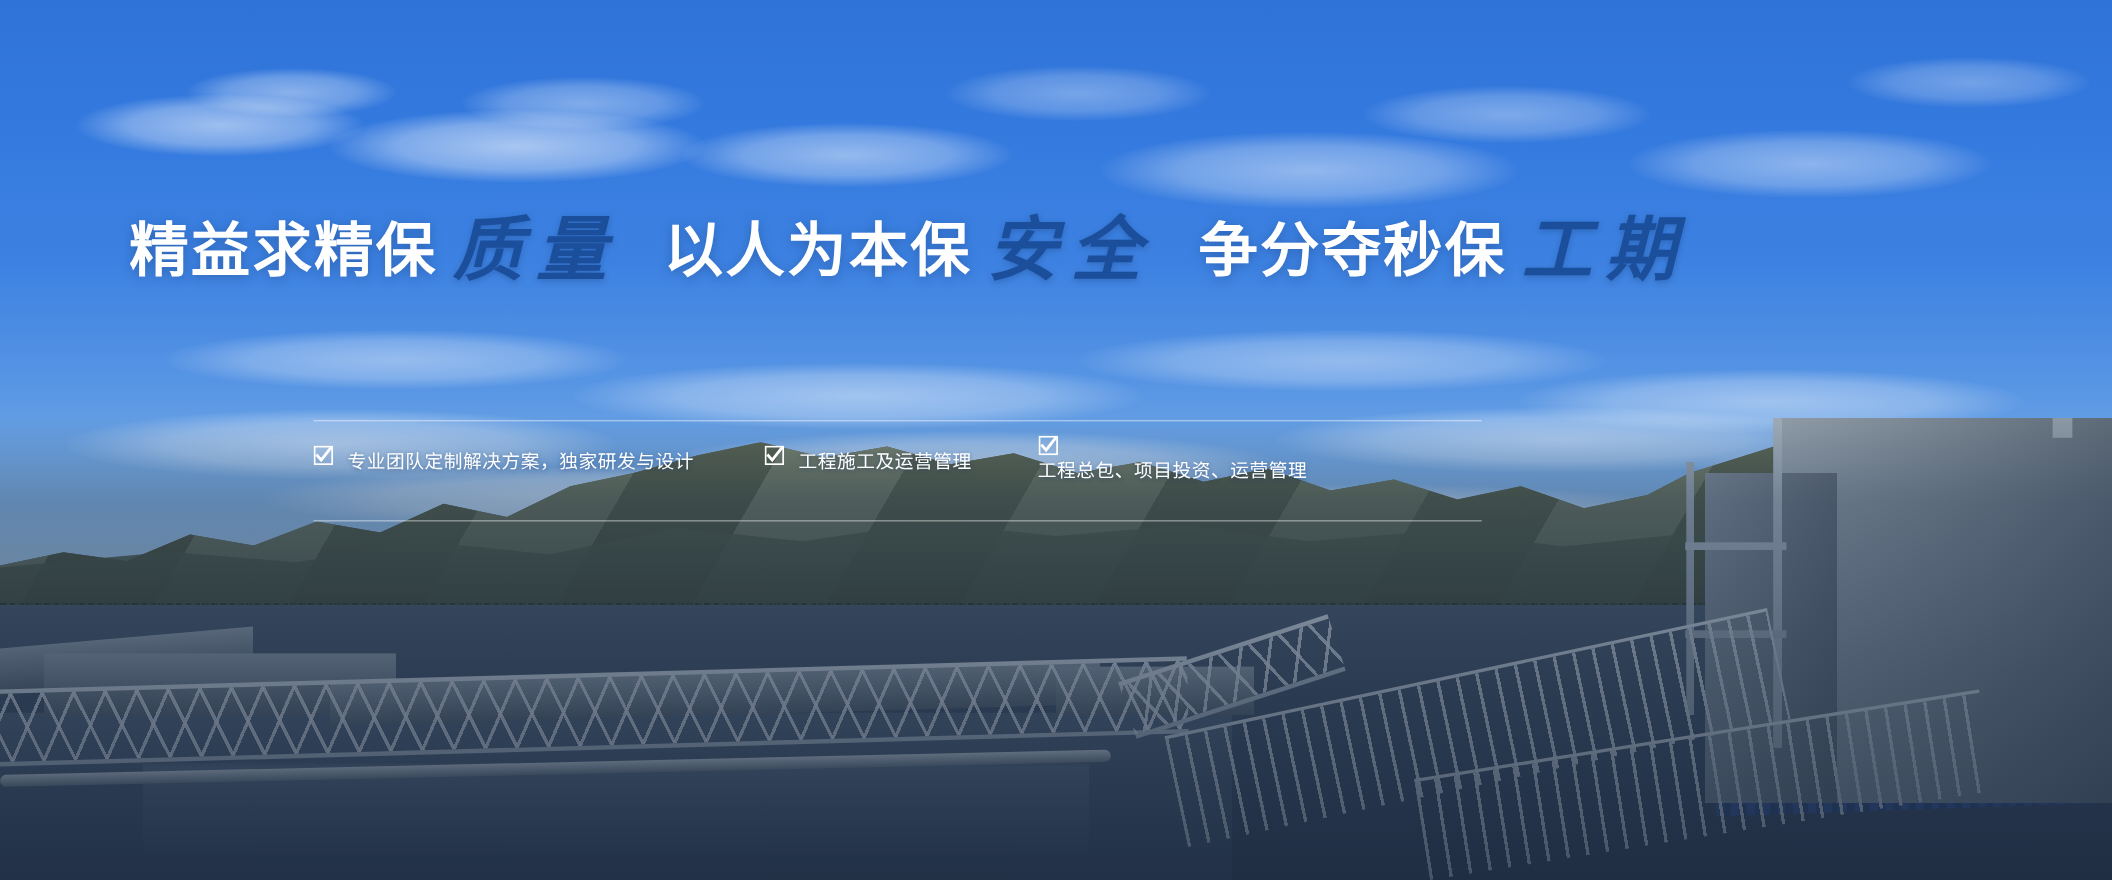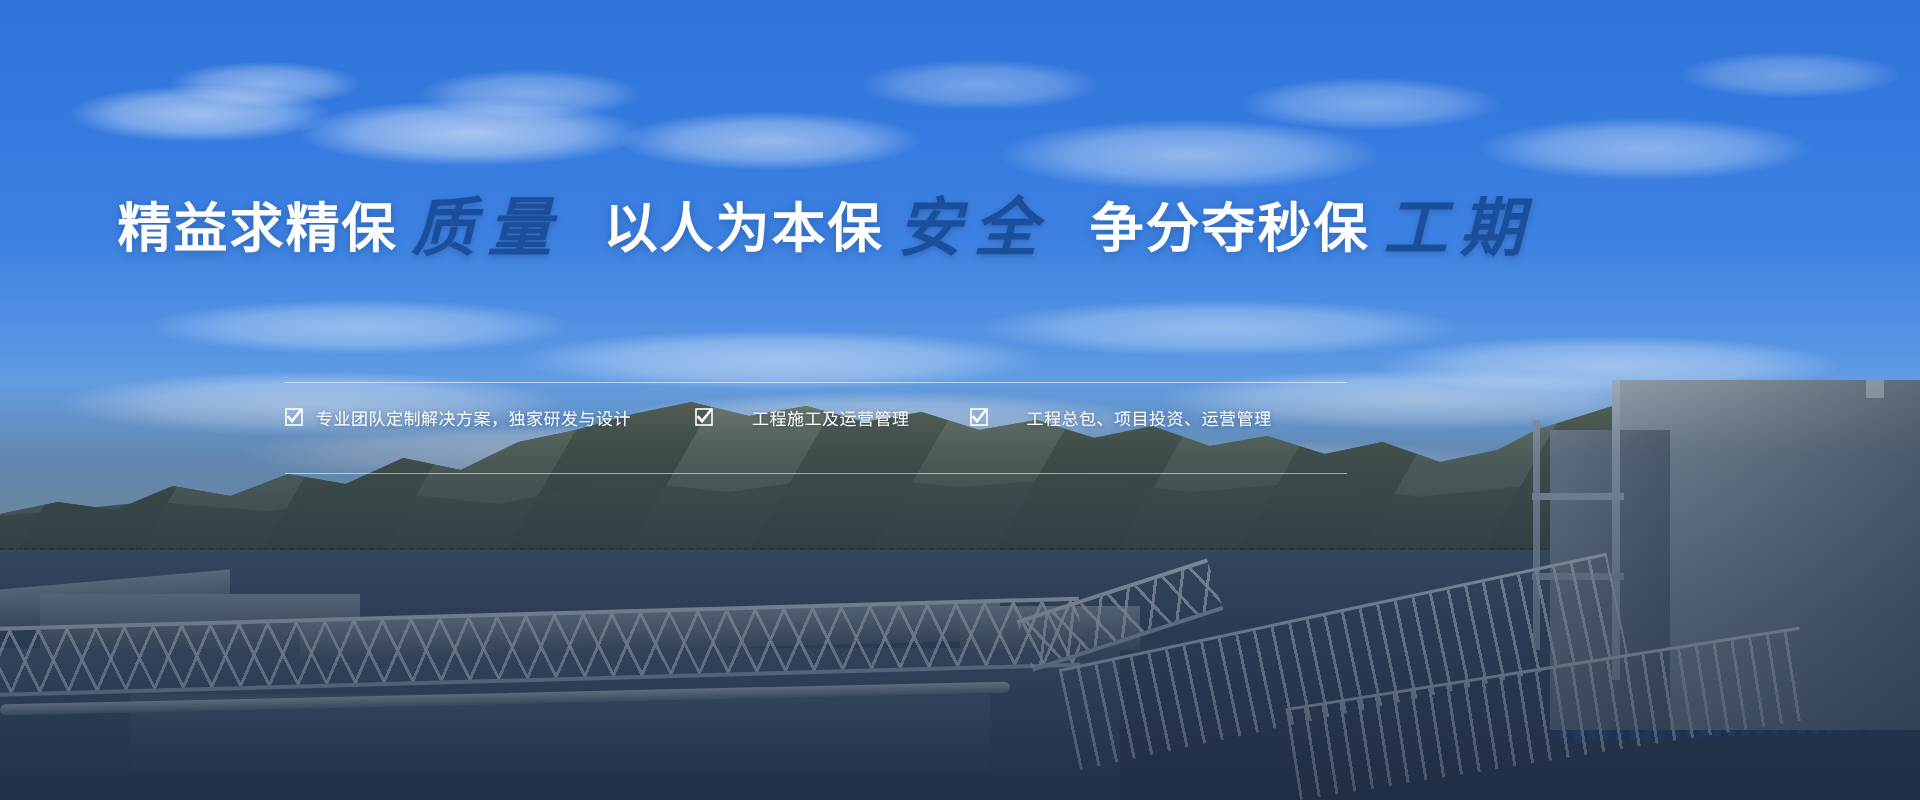--- a/index.html
+++ b/index.html
@@ -161,23 +161,23 @@
     background:rgba(255,255,255,.55);
   }
   .rule.top{top:382px;}
   .rule.bottom{top:473px;}
 
   .features{
     position:absolute;left:285px;top:399px;width:1062px;height:36px;
     display:flex;align-items:center;
   }
   .feat{
-    display:flex;align-items:center;white-space:nowrap;
-  }
-  .feat + .feat{margin-left:52px;gap:26px;}
+    display:flex;align-items:flex-start;white-space:nowrap;
+  }
+  .feat + .feat{margin-left:52px;}
   .feat .chk{
     width:18px;height:18px;flex:0 0 18px;margin-right:13px;
     position:relative;display:inline-block;
   }
   .feat .chk svg{display:block;}
   .feat .lbl{
     font-family:"Liberation Sans","DejaVu Sans",sans-serif;
     font-size:17px;color:#ffffff;letter-spacing:.5px;
     text-shadow:0 1px 4px rgba(20,50,100,.45);
   }
@@ -274,21 +274,21 @@
       <div class="feat" style="margin-left:64px;">
         <span class="chk">
           <svg width="18" height="18" viewBox="0 0 18 18" aria-hidden="true">
             <rect x="1" y="1" width="16" height="16" fill="none" stroke="#ffffff" stroke-width="1.6"></rect>
             <path d="M3.5 9.2 L7 13.2 L15.6 2.2" fill="none" stroke="#ffffff" stroke-width="2.6" stroke-linecap="square"></path>
           </svg>
         </span>
         <span class="lbl">工程施工及运营管理</span>
       </div>
 
-      <div class="feat" style="margin-left:60px;">
+      <div class="feat" style="margin-left:60px;flex-direction:column;">
         <span class="chk">
           <svg width="18" height="18" viewBox="0 0 18 18" aria-hidden="true">
             <rect x="1" y="1" width="16" height="16" fill="none" stroke="#ffffff" stroke-width="1.6"></rect>
             <path d="M3.5 9.2 L7 13.2 L15.6 2.2" fill="none" stroke="#ffffff" stroke-width="2.6" stroke-linecap="square"></path>
           </svg>
         </span>
         <span class="lbl">工程总包、项目投资、运营管理</span>
       </div>
 
     </div>

